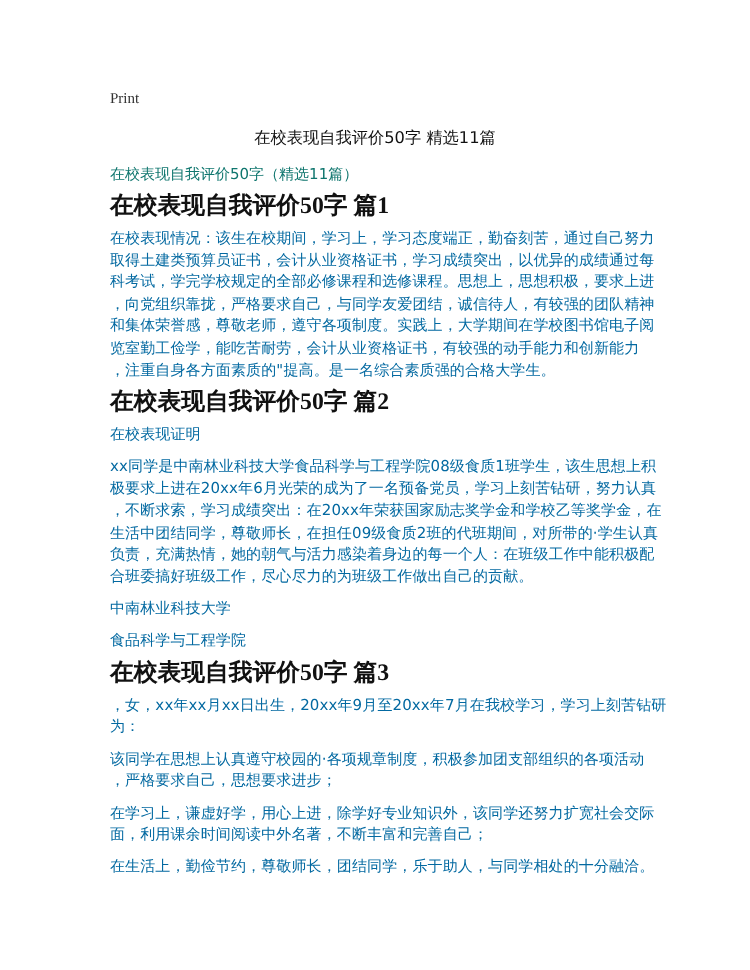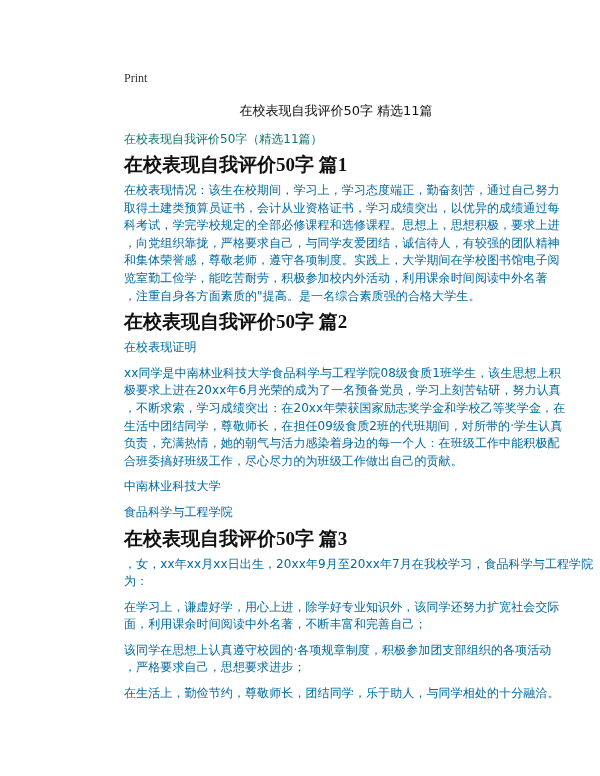--- a/index.html
+++ b/index.html
@@ -1,18 +1,18 @@
 <!DOCTYPE html>
 <html><head>
 <meta charset="utf-8">
 <style>
   html, body { margin: 0; padding: 0; background: #ffffff; }
   body { width: 600px; height: 776px; position: relative; overflow: hidden;
          font-family: "DejaVu Sans", "Liberation Sans", sans-serif; color: #1a1a1a; }
-  .page { position: absolute; left: 88px; top: 68px; width: 424px; margin-left: 36px; }
+  .page { position: absolute; left: 88px; top: 68px; width: 424px; }
   .print-label { font-family: "Liberation Serif", serif; font-size: 12px; color: #333; height: 20px; line-height: 20px; margin: 0; }
   .doc-title { font-family: "DejaVu Sans", sans-serif; font-size: 13px; font-weight: normal; text-align: center;
                margin: 10px 0 0 0; height: 26px; line-height: 26px; color: #111; }
   .subtitle { font-size: 12px; margin: 6px 0 0 0; line-height: 18px; color: #0f766e; }
   .section-heading { font-family: "Liberation Serif", serif; font-weight: bold; font-size: 19px; margin: 8px 0 0 0;
                      line-height: 18px; color: #111; }
   .para { font-size: 12px; line-height: 17.6px; margin: 8px 0 0 0; color: #0369a1; text-align: justify; letter-spacing: 0.1px; }
   .line { display: block; white-space: nowrap; }
 </style>
 </head>
@@ -23,21 +23,21 @@
   <h1 class="doc-title">在校表现自我评价50字 精选11篇</h1>
   <p class="subtitle">在校表现自我评价50字（精选11篇）</p>
 
   <h2 class="section-heading">在校表现自我评价50字 篇1</h2>
   <p class="para">
     <span class="line">在校表现情况：该生在校期间，学习上，学习态度端正，勤奋刻苦，通过自己努力</span>
     <span class="line">取得土建类预算员证书，会计从业资格证书，学习成绩突出，以优异的成绩通过每</span>
     <span class="line">科考试，学完学校规定的全部必修课程和选修课程。思想上，思想积极，要求上进</span>
     <span class="line">，向党组织靠拢，严格要求自己，与同学友爱团结，诚信待人，有较强的团队精神</span>
     <span class="line">和集体荣誉感，尊敬老师，遵守各项制度。实践上，大学期间在学校图书馆电子阅</span>
-    <span class="line">览室勤工俭学，能吃苦耐劳，积极参加校内外活动，利用课余时间阅读中外名著</span>
+    <span class="line">览室勤工俭学，能吃苦耐劳，会计从业资格证书，有较强的动手能力和创新能力</span>
     <span class="line">，注重自身各方面素质的"提高。是一名综合素质强的合格大学生。</span>
   </p>
 
   <h2 class="section-heading">在校表现自我评价50字 篇2</h2>
   <p class="para">
     <span class="line">在校表现证明</span>
   </p>
   <p class="para">
     <span class="line">xx同学是中南林业科技大学食品科学与工程学院08级食质1班学生，该生思想上积</span>
     <span class="line">极要求上进在20xx年6月光荣的成为了一名预备党员，学习上刻苦钻研，努力认真</span>
@@ -48,27 +48,27 @@
   </p>
   <p class="para">
     <span class="line">中南林业科技大学</span>
   </p>
   <p class="para">
     <span class="line">食品科学与工程学院</span>
   </p>
 
   <h2 class="section-heading">在校表现自我评价50字 篇3</h2>
   <p class="para">
-    <span class="line">，女，xx年xx月xx日出生，20xx年9月至20xx年7月在我校学习，食品科学与工程学院</span>
+    <span class="line">，女，xx年xx月xx日出生，20xx年9月至20xx年7月在我校学习，学习上刻苦钻研</span>
     <span class="line">为：</span>
+  </p>
+  <p class="para">
+    <span class="line">该同学在思想上认真遵守校园的·各项规章制度，积极参加团支部组织的各项活动</span>
+    <span class="line">，严格要求自己，思想要求进步；</span>
   </p>
   <p class="para">
     <span class="line">在学习上，谦虚好学，用心上进，除学好专业知识外，该同学还努力扩宽社会交际</span>
     <span class="line">面，利用课余时间阅读中外名著，不断丰富和完善自己；</span>
-  </p>
-  <p class="para">
-    <span class="line">该同学在思想上认真遵守校园的·各项规章制度，积极参加团支部组织的各项活动</span>
-    <span class="line">，严格要求自己，思想要求进步；</span>
   </p>
   <p class="para">
     <span class="line">在生活上，勤俭节约，尊敬师长，团结同学，乐于助人，与同学相处的十分融洽。</span>
   </p>
 </div>
 
 </body></html>

